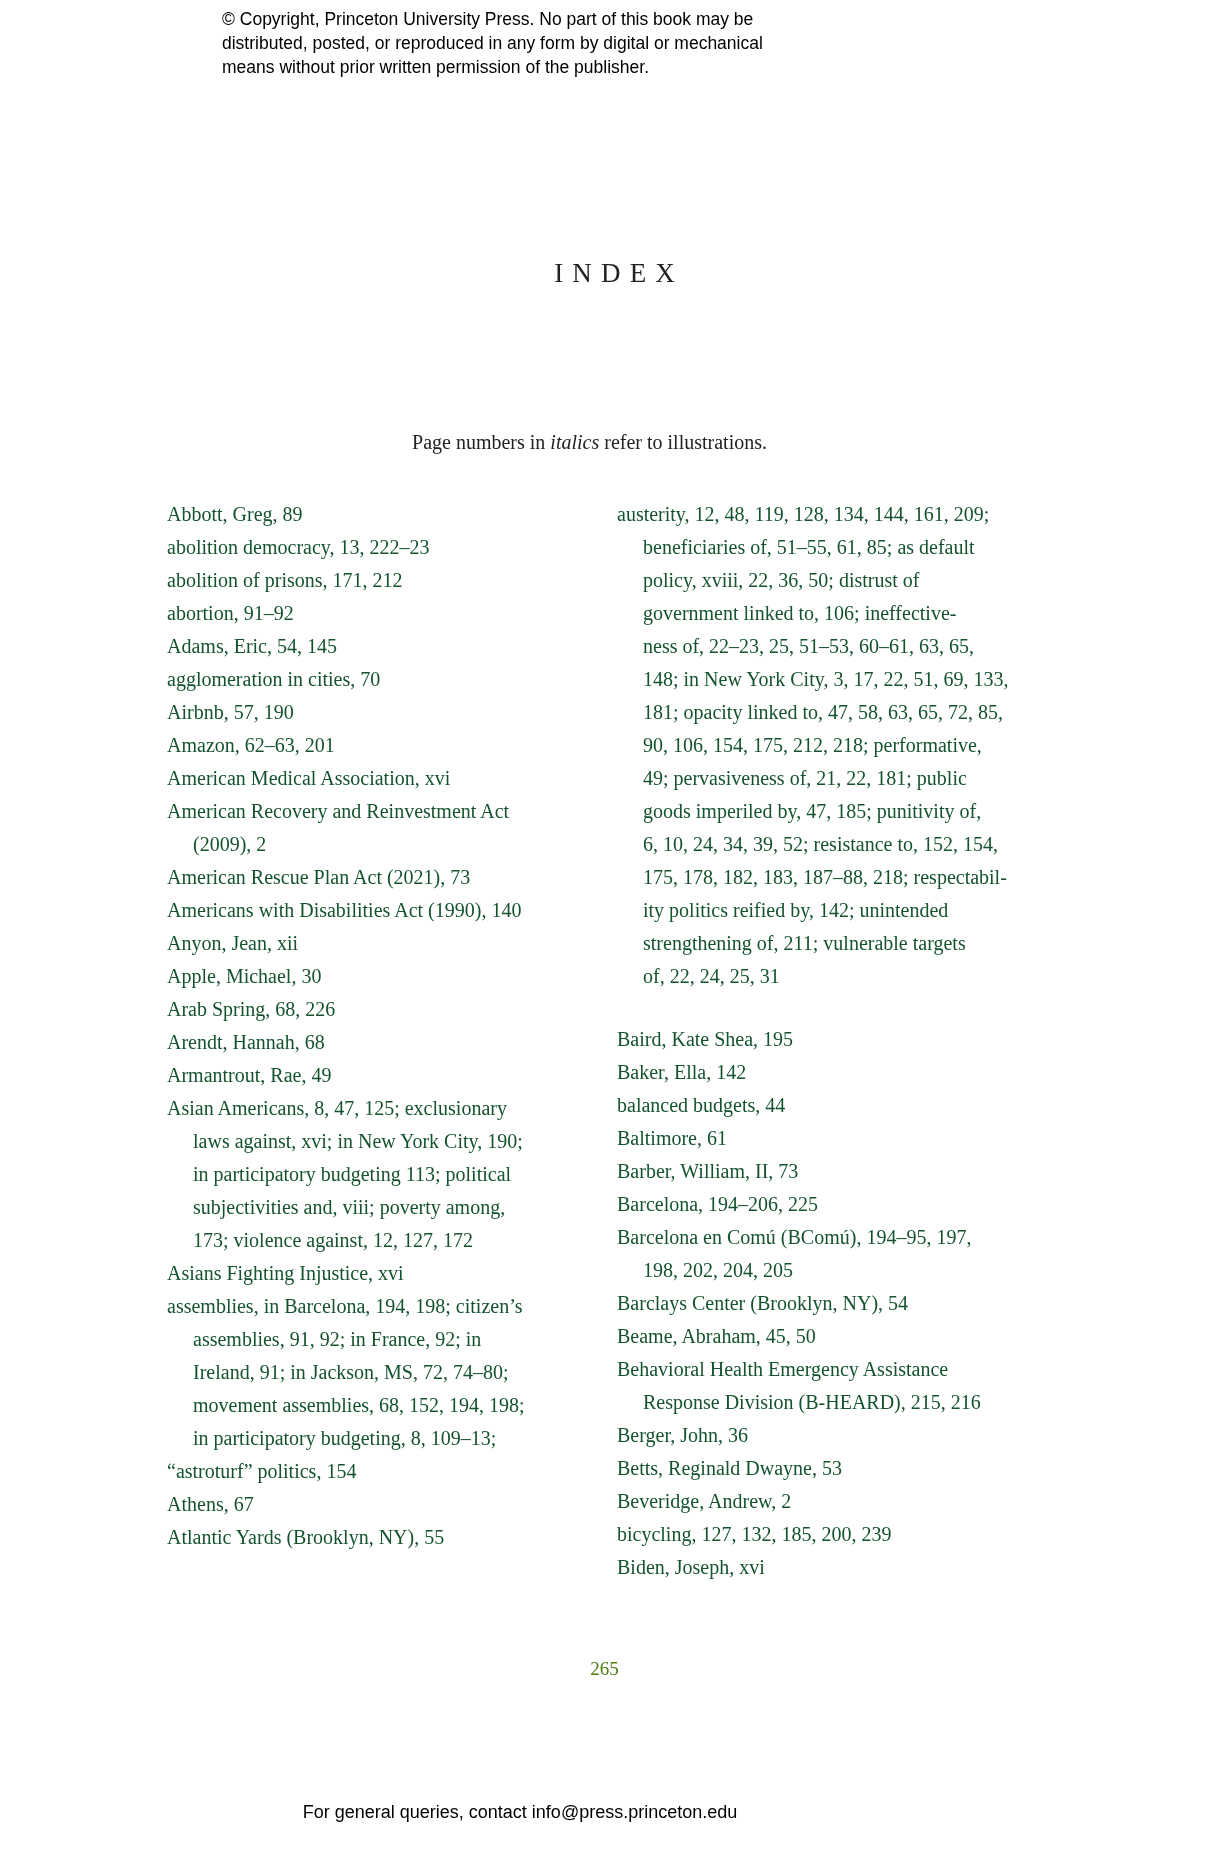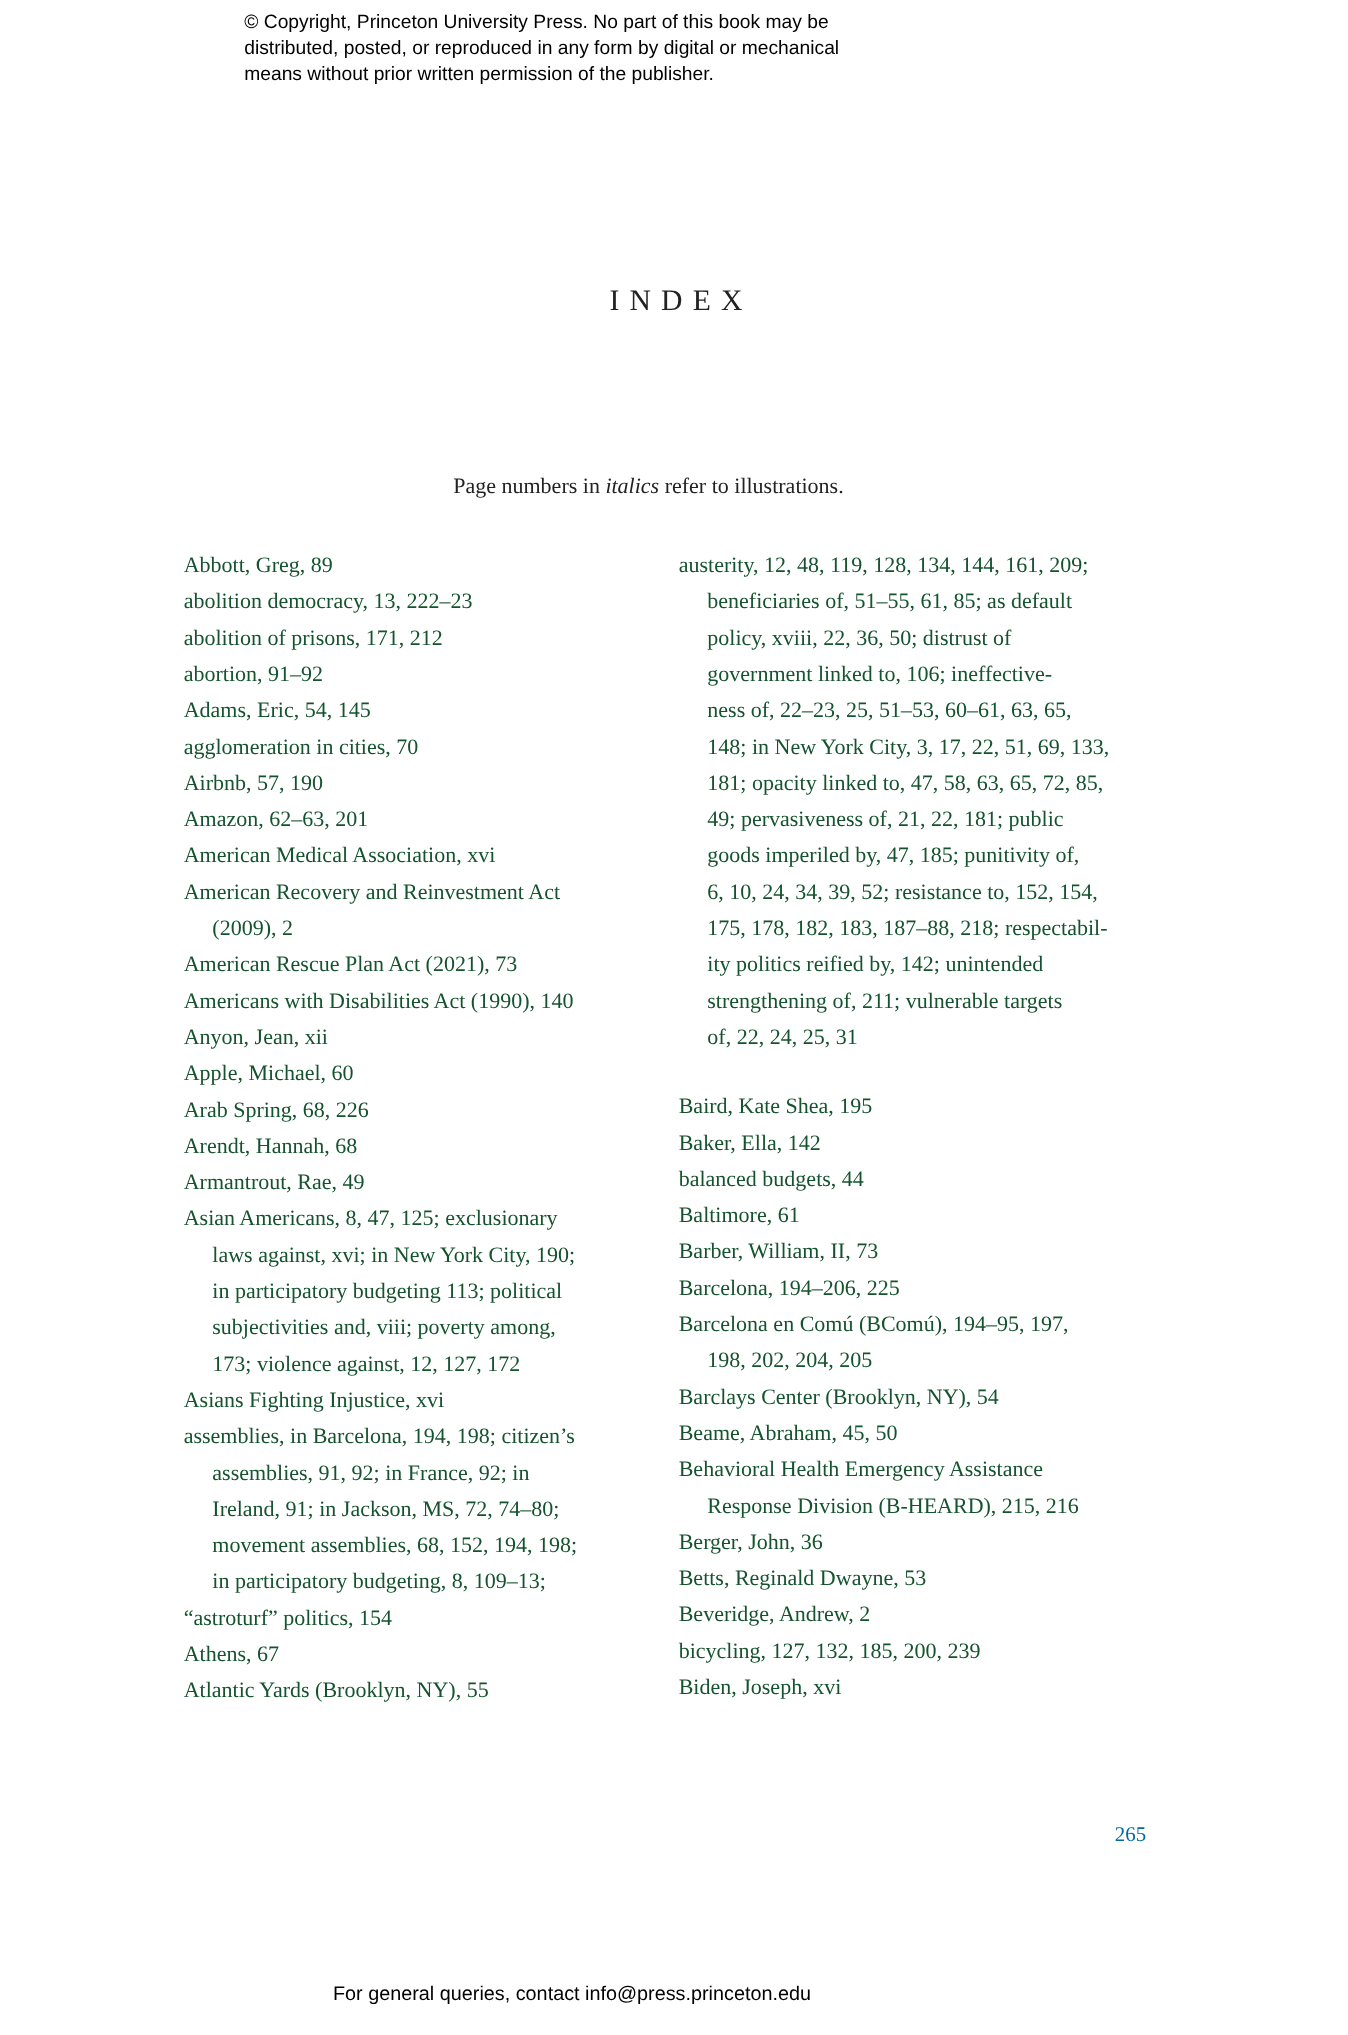--- a/index.html
+++ b/index.html
@@ -60,23 +60,23 @@
   .col-right { left: 617px; width: 470px; }
   .entry { margin: 0; }
   .entry.gap { margin-top: 30px; }
   .entry .line { white-space: pre; }
   .entry .line.cont { padding-left: 26px; }
   .folio {
     position: absolute;
     left: 167px;
     top: 1658px;
     width: 875px;
-    text-align: right;
+    text-align: center;
     font-size: 19px;
-    color: #0369a1;
+    color: #4d7c0f;
   }
   .footer {
     position: absolute;
     left: 0;
     top: 1802px;
     width: 1040px;
     text-align: center;
     font-family: "Liberation Sans", sans-serif;
     font-size: 18px;
     color: #000;
@@ -130,21 +130,21 @@
       <div class="entry">
         <div class="line">American Rescue Plan Act (2021), 73</div>
       </div>
       <div class="entry">
         <div class="line">Americans with Disabilities Act (1990), 140</div>
       </div>
       <div class="entry">
         <div class="line">Anyon, Jean, xii</div>
       </div>
       <div class="entry">
-        <div class="line">Apple, Michael, 60</div>
+        <div class="line">Apple, Michael, 30</div>
       </div>
       <div class="entry">
         <div class="line">Arab Spring, 68, 226</div>
       </div>
       <div class="entry">
         <div class="line">Arendt, Hannah, 68</div>
       </div>
       <div class="entry">
         <div class="line">Armantrout, Rae, 49</div>
       </div>
@@ -178,20 +178,21 @@
 
   <div class="col col-right">
       <div class="entry">
         <div class="line">austerity, 12, 48, 119, 128, 134, 144, 161, 209;</div>
         <div class="line cont">beneficiaries of, 51–55, 61, 85; as default</div>
         <div class="line cont">policy, xviii, 22, 36, 50; distrust of</div>
         <div class="line cont">government linked to, 106; ineffective-</div>
         <div class="line cont">ness of, 22–23, 25, 51–53, 60–61, 63, 65,</div>
         <div class="line cont">148; in New York City, 3, 17, 22, 51, 69, 133,</div>
         <div class="line cont">181; opacity linked to, 47, 58, 63, 65, 72, 85,</div>
+        <div class="line cont">90, 106, 154, 175, 212, 218; performative,</div>
         <div class="line cont">49; pervasiveness of, 21, 22, 181; public</div>
         <div class="line cont">goods imperiled by, 47, 185; punitivity of,</div>
         <div class="line cont">6, 10, 24, 34, 39, 52; resistance to, 152, 154,</div>
         <div class="line cont">175, 178, 182, 183, 187–88, 218; respectabil-</div>
         <div class="line cont">ity politics reified by, 142; unintended</div>
         <div class="line cont">strengthening of, 211; vulnerable targets</div>
         <div class="line cont">of, 22, 24, 25, 31</div>
       </div>
       <div class="entry gap">
         <div class="line">Baird, Kate Shea, 195</div>

